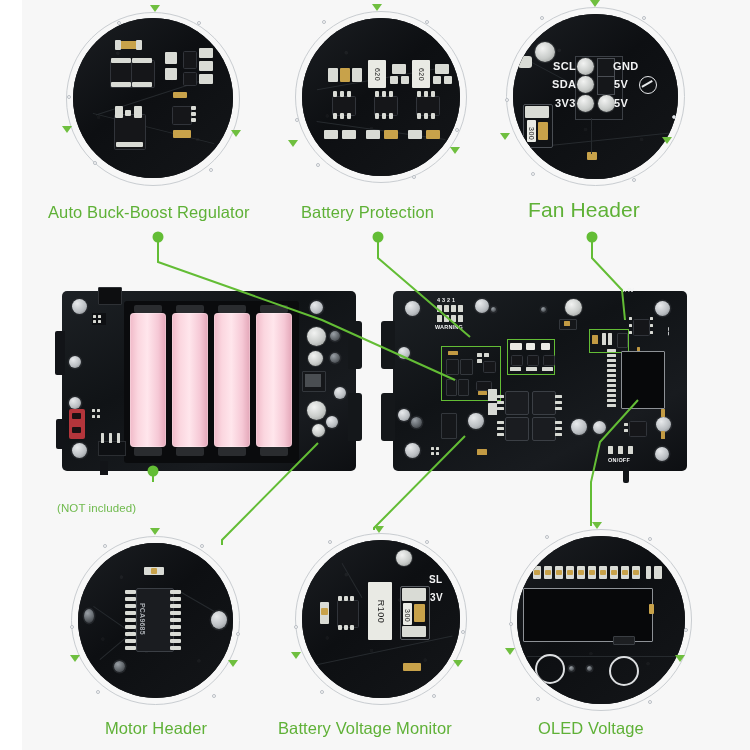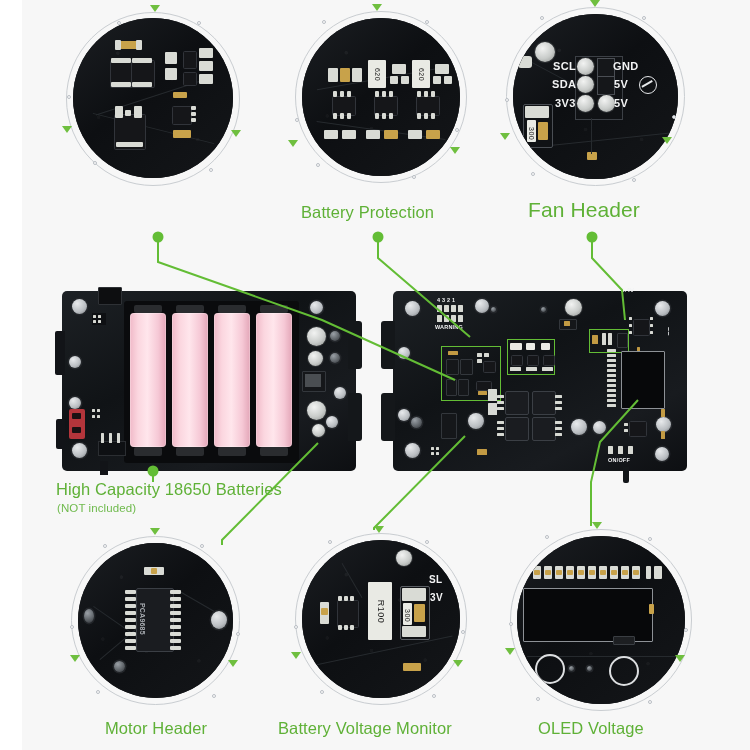--- a/index.html
+++ b/index.html
@@ -654,26 +654,26 @@
     </g>
     <g fill="#63bd35">
       <circle cx="158" cy="237" r="5.5"></circle>
       <circle cx="378" cy="237" r="5.5"></circle>
       <circle cx="592" cy="237" r="5.5"></circle>
       <circle cx="153" cy="471" r="5.5"></circle>
     </g>
   </svg>
 
   <div class="layer label-layer">
+    <div class="lbl sm" style="left:48px;top:203px;">Auto Buck-Boost Regulator</div>
 
     <div class="lbl sm" style="left:301px;top:203px;">Battery Protection</div>
 
     <div class="lbl lg" style="left:528px;top:198px;">Fan Header</div>
 
-    <div class="lbl sm" style="left:56px;top:480px;">High Capacity 18650 Batteries</div>
     <div class="lbl sub" style="left:57px;top:502px;">(NOT included)</div>
 
     <div class="lbl sm" style="left:105px;top:719px;">Motor Header</div>
 
     <div class="lbl sm" style="left:278px;top:719px;">Battery Voltage Monitor</div>
 
     <div class="lbl sm" style="left:538px;top:719px;">OLED Voltage</div>
   </div>
 
 </div>

